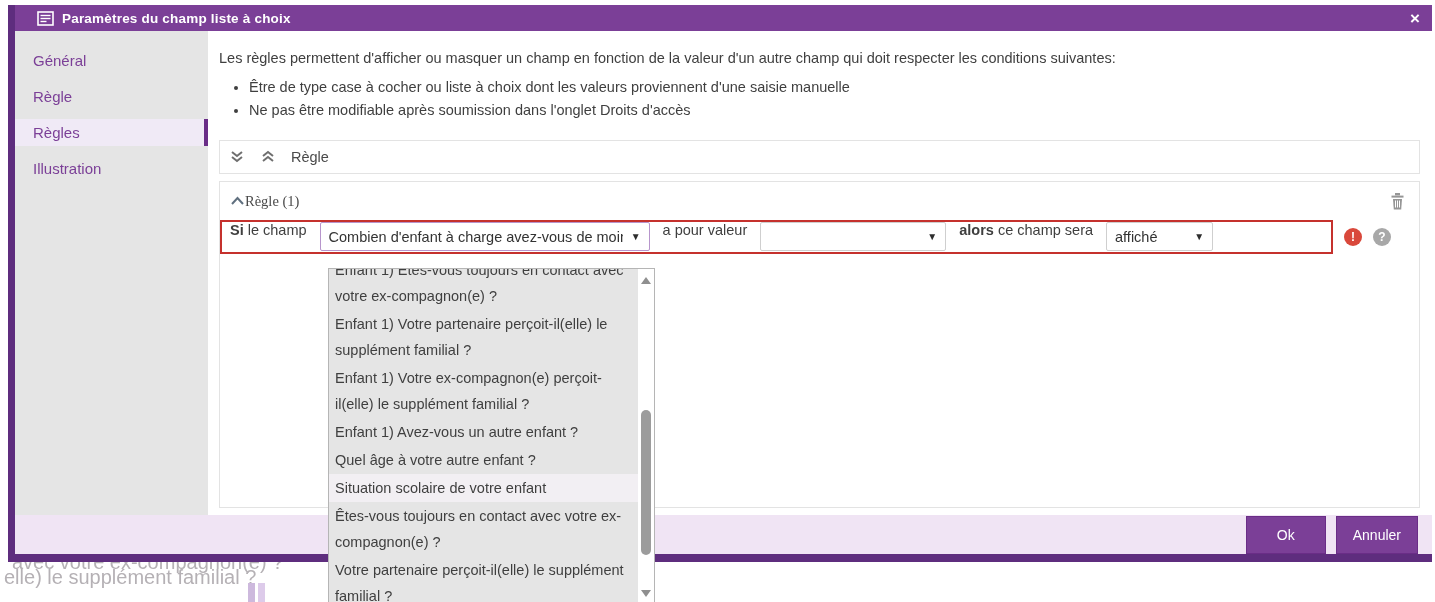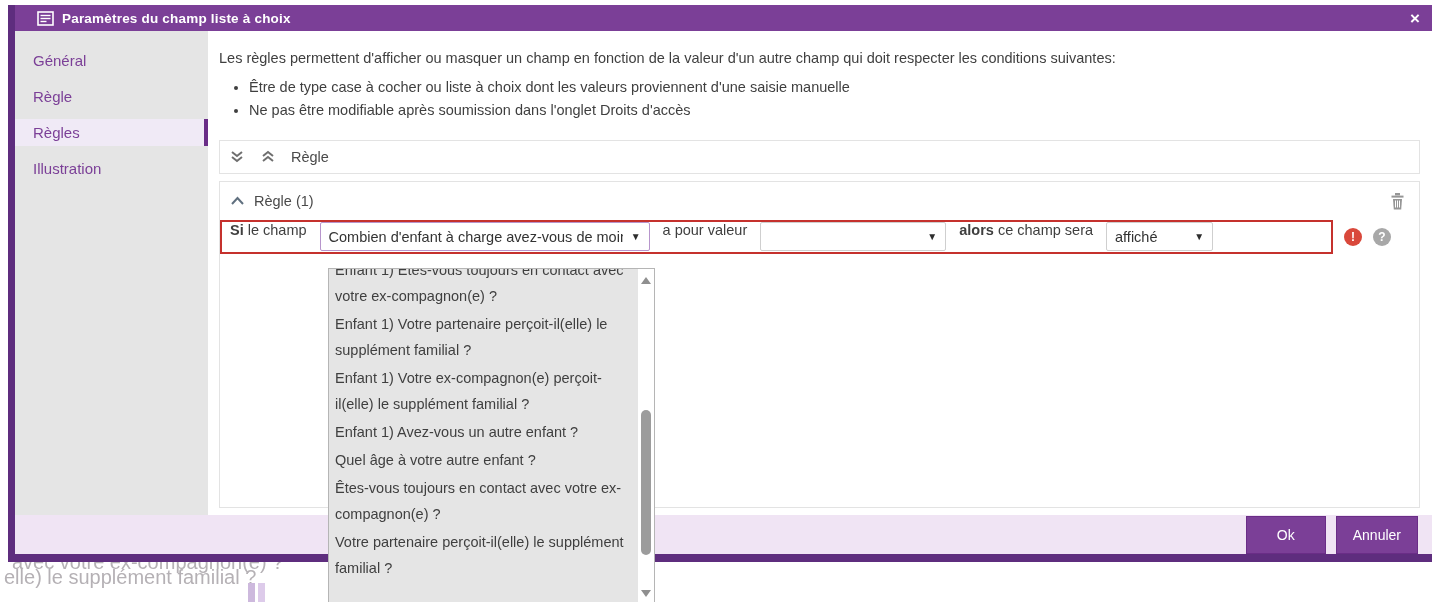--- a/index.html
+++ b/index.html
@@ -38,21 +38,21 @@
   .content { flex:1 1 auto; padding:10px 12px 0 8px; font-size:14.5px; color:#3f3f3f; position:relative; }
   .intro { margin:8px 0 0 0; line-height:19px; }
   ul.conds { margin:10px 0 1px 0; padding-left:30px; }
   ul.conds li { margin-bottom:4px; line-height:19px; }
 
   .toolbar-box { margin-top:20px; border:1px solid #e3e3e3; height:34px; display:flex; align-items:center;
                  gap:15px; padding-left:9px; color:#4a4a4a; }
   .icon-btn { display:flex; align-items:center; cursor:pointer; }
 
   .section-box { margin-top:7px; border:1px solid #e3e3e3; height:327px; background:#fff; }
-  .section-header { height:38px; display:flex; align-items:center; gap:9px; padding:0 14px 0 10px; color:#4a4a4a; }
+  .section-header { height:38px; display:flex; align-items:center; padding:0 14px 0 10px; color:#4a4a4a;font-family:Liberation Serif, serif; }
   .trash { margin-left:auto; cursor:pointer; display:flex; align-items:center; }
 
   .rule-line { display:flex; align-items:center; gap:11px; padding-right:28px; }
   .rule-box { flex:1 1 auto; border:2px solid #c5312d; height:34px; display:flex; 
               gap:13px; padding:0 8px; background:#fff; min-width:0; }
   .lbl b { font-weight:700; }
   .lbl { white-space:nowrap; }
 
   .sel { height:29px; background:#fff; border:1px solid #cfcfcf; border-radius:2px; display:flex;
          align-items:center; padding:0 8px; color:#333; cursor:pointer; flex:0 0 auto; }
@@ -194,20 +194,21 @@
     </div>
   </div>
 
   <div class="dropdown-panel">
     <ul class="dd-list">
       <li class="dd-item clip-top">Enfant 1) Êtes-vous toujours en contact avec votre ex-compagnon(e) ?</li>
       <li class="dd-item">Enfant 1) Votre partenaire perçoit-il(elle) le supplément familial ?</li>
       <li class="dd-item">Enfant 1) Votre ex-compagnon(e) perçoit-il(elle) le supplément familial ?</li>
       <li class="dd-item">Enfant 1) Avez-vous un autre enfant ?</li>
       <li class="dd-item">Quel âge à votre autre enfant ?</li>
+      <li class="dd-item highlight">Situation scolaire de votre enfant</li>
       <li class="dd-item">Êtes-vous toujours en contact avec votre ex-compagnon(e) ?</li>
       <li class="dd-item">Votre partenaire perçoit-il(elle) le supplément familial ?</li>
 
     </ul>
     <div class="dd-scroll">
       <div class="dd-up"></div>
       <div class="dd-thumb"></div>
       <div class="dd-down"></div>
     </div>
   </div>

